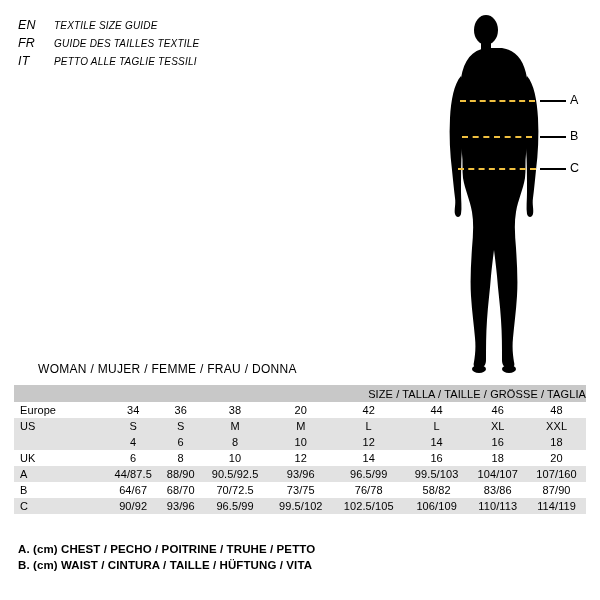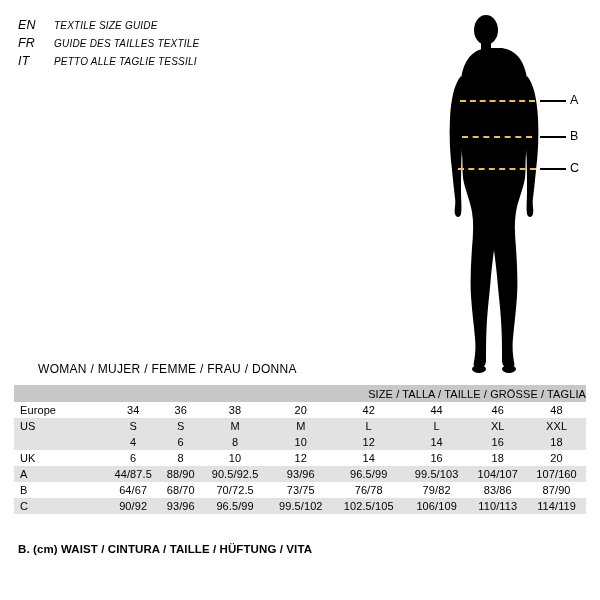--- a/index.html
+++ b/index.html
@@ -297,35 +297,36 @@
         <td>104/107</td>
         <td>107/160</td>
       </tr>
       <tr class="plain">
         <td class="rowlabel">B</td>
         <td>64/67</td>
         <td>68/70</td>
         <td>70/72.5</td>
         <td>73/75</td>
         <td>76/78</td>
-        <td>79/82</td>
+        <td>58/82</td>
         <td>83/86</td>
         <td>87/90</td>
       </tr>
       <tr class="shade">
         <td class="rowlabel">C</td>
         <td>90/92</td>
         <td>93/96</td>
         <td>96.5/99</td>
         <td>99.5/102</td>
         <td>102.5/105</td>
         <td>106/109</td>
         <td>110/113</td>
         <td>114/119</td>
       </tr>
     </tbody>
   </table>
 
   <div class="notes">
+    <div>A. (cm) CHEST / PECHO / POITRINE / TRUHE / PETTO</div>
     <div>B. (cm) WAIST / CINTURA / TAILLE / HÜFTUNG / VITA</div>
   </div>
 
 </div>
 
 </body></html>

